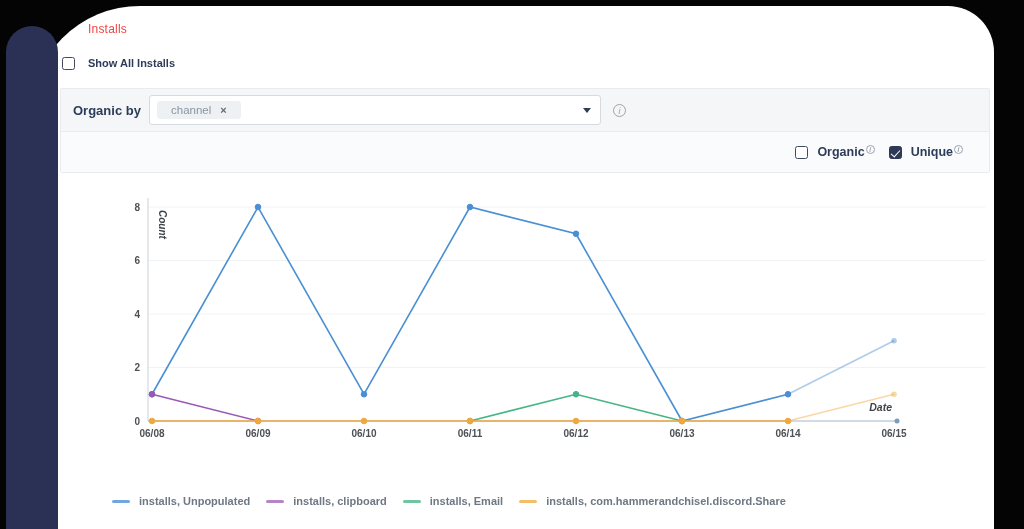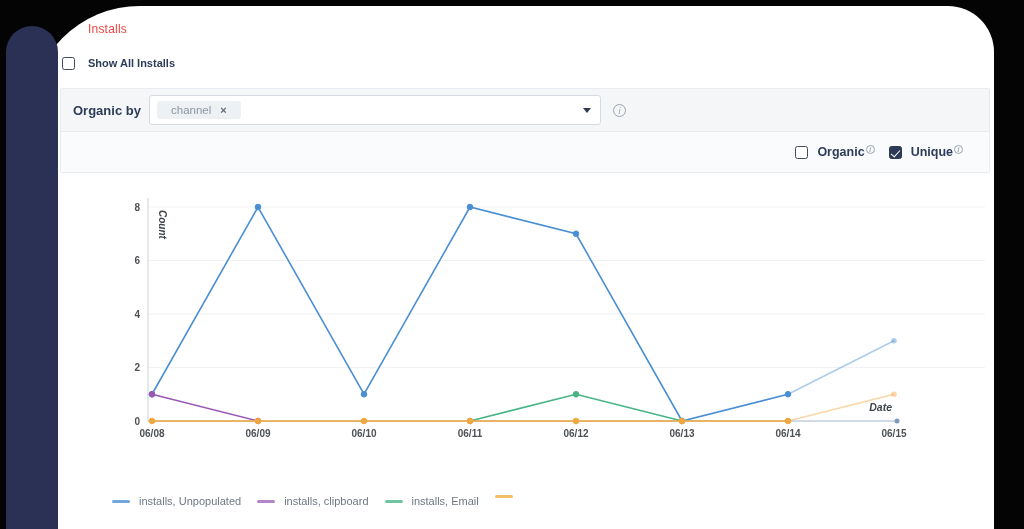--- a/index.html
+++ b/index.html
@@ -67,21 +67,21 @@
            color:#9aa4b0; font-size:6.5px; line-height:8px; text-align:center; font-style:italic;
            vertical-align:top; margin-left:1px; cursor:pointer; }
   .interval-select { position:relative; width:80px; height:31px; background:#fff;
            border:1px solid #c7ced6; border-radius:3px; cursor:pointer; }
   .interval-select .val { position:absolute; left:10px; top:7px; font-size:13px; color:#4b5563; }
 
   
   #chart-svg { position:absolute; left:0; top:0; pointer-events:none; }
 
   
-  .legend { position:absolute; left:112px; top:495px; display:flex; align-items:flex-start; gap:16px; }
+  .legend { position:absolute; left:112px; top:495px; display:flex; align-items:flex-end; gap:16px;font-weight:bold; }
   .legend-item { display:flex; align-items:center; gap:9px; cursor:pointer; }
   .legend-swatch { width:18px; height:3px; border-radius:2px; }
   .legend-label { font-size:11px; color:#6e7884; }
 </style>
 </head>
 <body>
 
 <div id="stage">
   <div class="card"></div>
   <div class="navy-pill"></div>
@@ -181,16 +181,17 @@
         <div class="legend-item">
           <span class="legend-swatch" style="background: rgb(182, 133, 201);"></span>
           <span class="legend-label">installs, clipboard</span>
         </div>
         <div class="legend-item">
           <span class="legend-swatch" style="background: rgb(111, 197, 160);"></span>
           <span class="legend-label">installs, Email</span>
         </div>
         <div class="legend-item">
           <span class="legend-swatch" style="background: rgb(244, 189, 104);"></span>
+          <span class="legend-label">installs, com.hammerandchisel.discord.Share</span>
         </div>
       </div>
   </div>
 </div>
 
 </body></html>

